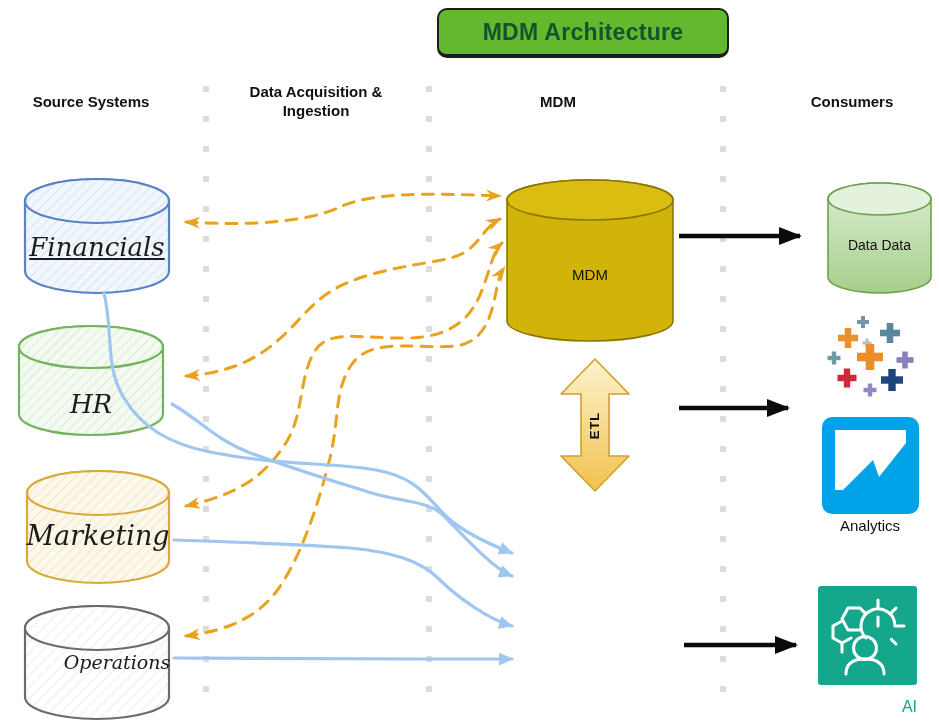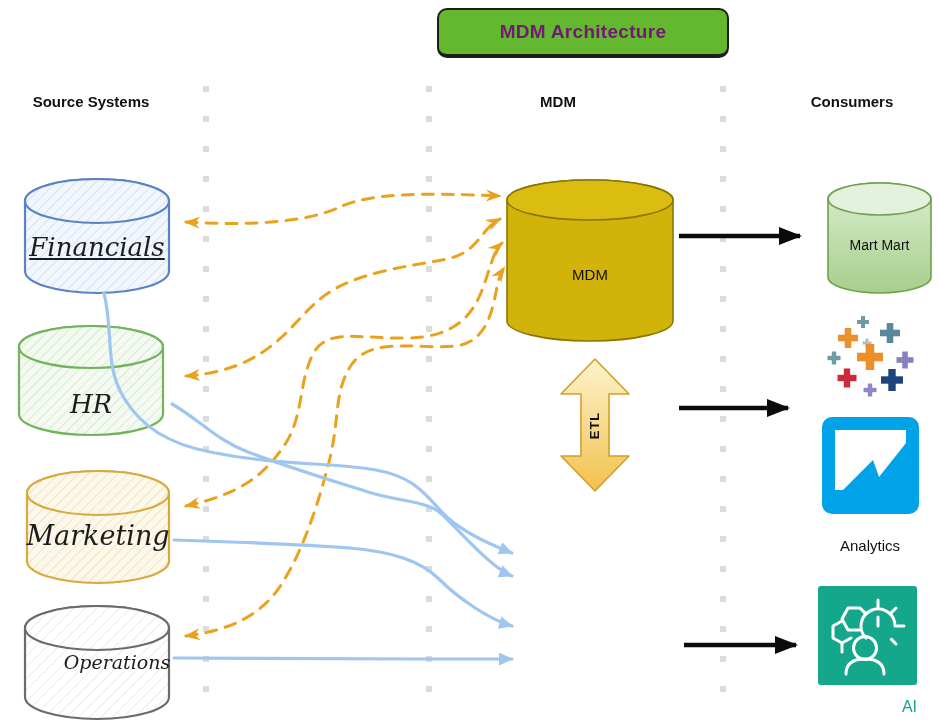--- a/index.html
+++ b/index.html
@@ -2,21 +2,21 @@
 <html><head>
 <meta charset="utf-8">
 <style>
   html,body{margin:0;padding:0;background:#fff;}
   #stage{position:relative;width:939px;height:722px;background:#fff;overflow:hidden;
          font-family:"Liberation Sans",sans-serif;color:#111;}
   
   .title-box{position:absolute;left:437px;top:8px;width:288px;height:44px;
     background:#63b82e;border:2px solid #1d1d1d;border-bottom-width:4px;border-radius:10px;
     display:flex;align-items:center;justify-content:center;}
-  .title-box span{color:#701a75;font-size:19px;font-weight:bold;letter-spacing:.3px;}
+  .title-box span{color:#14532d;font-size:23px;font-weight:bold;letter-spacing:.3px;}
   
   .col-header{position:absolute;font-size:15px;font-weight:bold;text-align:center;line-height:19px;}
   #hdr-source{left:10px;top:92px;width:162px;}
   #hdr-ingest{left:226px;top:82px;width:180px;}
   #hdr-mdm{left:498px;top:92px;width:120px;}
   #hdr-consumers{left:792px;top:92px;width:120px;}
   
   .separator{position:absolute;top:86px;height:624px;width:6px;
     background-image:repeating-linear-gradient(to bottom,#dcdcdc 0 6px,transparent 6px 30px);}
   #sep1{left:203px;} #sep2{left:426px;} #sep3{left:720px;}
@@ -30,38 +30,39 @@
   #lbl-marketing{top:52px;font-size:27px;}
   #lbl-operations{top:48px;font-size:19px;margin-left:40px;}
   #lbl-mdm{top:88px;font-size:15px;}
   #lbl-edw{top:112px;font-size:15px;}
   #lbl-datamart{top:56px;font-size:14px;}
   
   #etl-node{left:558px;top:356px;width:74px;height:138px;}
   #etl-label-wrap{position:absolute;inset:0;display:flex;align-items:center;justify-content:center;}
   #etl-label-wrap span{transform:rotate(-90deg);font-size:13px;font-weight:bold;color:#101010;letter-spacing:1px;}
   
-  #lbl-analytics{position:absolute;left:800px;top:517px;width:140px;text-align:center;font-size:15px;color:#101010;margin-top:20px;}
+  #lbl-analytics{position:absolute;left:800px;top:517px;width:140px;text-align:center;font-size:15px;color:#101010;}
   #lbl-ai{position:absolute;left:818px;top:698px;width:99px;text-align:right;font-size:16px;color:#13a78c;}
   
   #connectors{position:absolute;left:0;top:0;pointer-events:none;}
   .gold{fill:none;stroke:#eaa21e;stroke-width:3;stroke-dasharray:11 9;stroke-linecap:round;}
   .blue{fill:none;stroke:#9ec6f0;stroke-width:3.2;stroke-linecap:round;}
   .black{fill:none;stroke:#0b0b0b;stroke-width:4.5;}
 </style>
 </head>
 <body>
 
 <div id="stage">
 
   <div class="title-box">
     <span>MDM Architecture</span>
   </div>
 
   <div class="col-header" id="hdr-source">Source Systems</div>
+  <div class="col-header" id="hdr-ingest">Data Acquisition &amp; Ingestion</div>
   <div class="col-header" id="hdr-mdm">MDM</div>
   <div class="col-header" id="hdr-consumers">Consumers</div>
 
   <div class="separator" id="sep1"></div>
   <div class="separator" id="sep2"></div>
   <div class="separator" id="sep3"></div>
 
   <div class="node" style="left:22px;top:176px;width:150px;height:120px;">
     <svg width="150" height="120">
       <defs>
@@ -146,21 +147,21 @@
     <svg width="107" height="114">
       <defs>
           <linearGradient id="dmGrad" x1="0" y1="0" x2="0" y2="1">
         <stop offset="0" stop-color="#dcedd2"></stop>
             <stop offset="1" stop-color="#a6cf8b"></stop>
           </linearGradient>
         </defs>
       <path d="M2,18 A51.5,16 0 0 1 105,18 L105,96 A51.5,16 0 0 1 2,96 Z" fill="url(#dmGrad)" stroke="#6fa14e" stroke-width="1.6"></path>
       <ellipse cx="53.5" cy="18" rx="51.5" ry="16" fill="#e4f1dc" stroke="#6fa14e" stroke-width="1.6"></ellipse>
     </svg>
-    <div class="cyl-label plain-label" id="lbl-datamart">Mart Mart</div>
+    <div class="cyl-label plain-label" id="lbl-datamart">Data Data</div>
   </div>
 
   <div class="node" style="left:818px;top:312px;width:112px;height:100px;">
     <svg width="112" height="100">
       <g fill="#7099a6">
           <rect x="39" y="8" width="12" height="4"></rect>
           <rect x="43" y="4" width="4" height="12"></rect>
         </g>
       <g fill="#59879b">
           <rect x="62" y="17.7" width="20" height="6.6"></rect>

